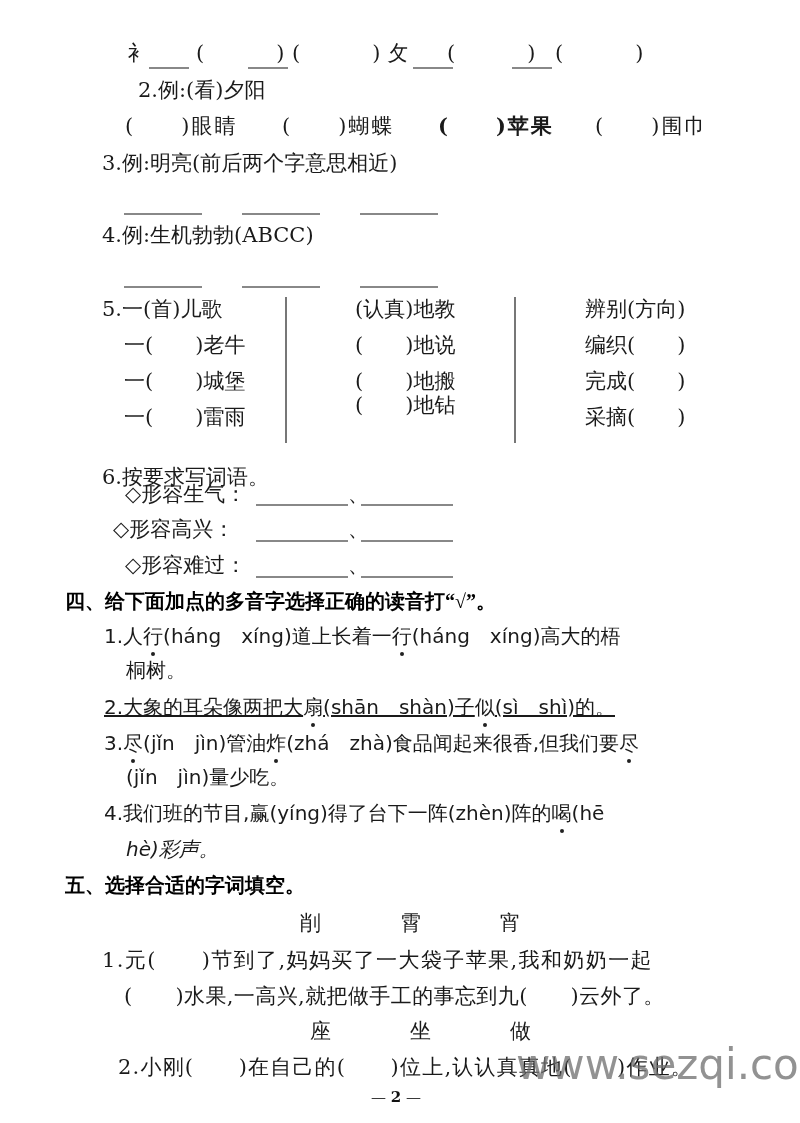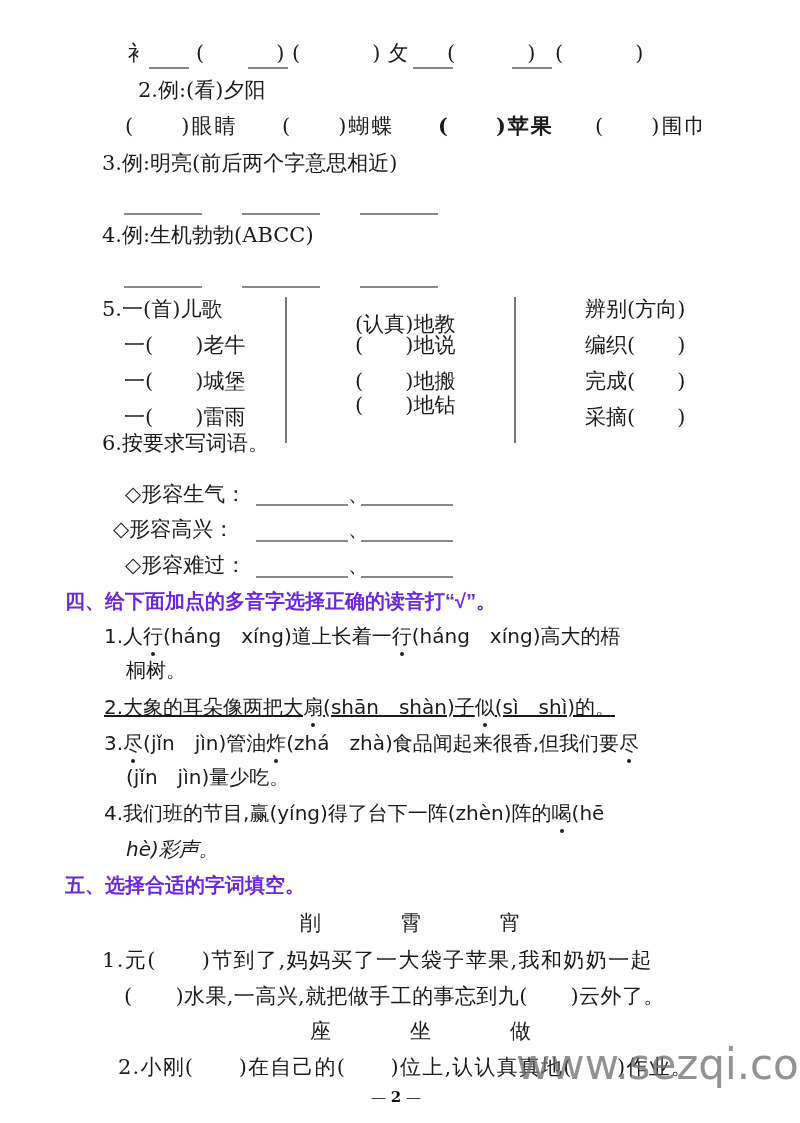--- a/index.html
+++ b/index.html
@@ -3,21 +3,21 @@
   <meta charset="utf-8">
   <style>
     html, body { margin: 0; padding: 0; }
     body {
       width: 800px; height: 1123px; background: #ffffff; position: relative; overflow: hidden;
       font-family: "DejaVu Serif", "Liberation Serif", serif; color: #1a1a1a;
     }
     .abs { position: absolute; white-space: nowrap; }
     .t { font-size: 21px; line-height: 26px; }
     .ts { font-family: "DejaVu Sans", "Liberation Sans", sans-serif; font-size: 20px; line-height: 26px; }
-    .hd { font-family: Liberation Sans, sans-serif; font-weight: bold; font-size: 20px; line-height: 26px; color: #6d28d9; }
+    .hd { font-family: Liberation Serif, serif; font-weight: bold; font-size: 20px; line-height: 26px; color: #000000; }
     .vline { position: absolute; width: 1.5px; background: #777; }
     .dotc { position: relative; display: inline-block; }
     .dotc::after { content: ""; position: absolute; left: 50%; bottom: -7px; width: 4px; height: 4px; margin-left: -2px; border-radius: 50%; background: #222; }
     .py { font-family: "DejaVu Sans", "Liberation Sans", sans-serif; }
     .uline { position: absolute; height: 1.5px; background: #888; }
     .watermark { position: absolute; font-family: "DejaVu Sans", "Liberation Sans", sans-serif; font-size: 42px; color: rgba(110,110,110,0.75); letter-spacing: 0px; }
     .pagenum { position: absolute; font-family: "DejaVu Serif", "Liberation Serif", serif; font-size: 15px; color: #333; }
     .pagenum b { font-weight: bold; color: #111; }
   </style>
 </head>
@@ -52,33 +52,33 @@
 <div class="uline" style="left:242px; top:286px; width:78px;"></div>
 <div class="uline" style="left:360px; top:286px; width:78px;"></div>
 
 <div class="abs t" style="left:102px; top:296px;">5.一(首)儿歌</div>
 <div class="abs t" style="left:124px; top:332px;">一(　　)老牛</div>
 <div class="abs t" style="left:124px; top:368px;">一(　　)城堡</div>
 <div class="abs t" style="left:124px; top:404px;">一(　　)雷雨</div>
 
 <div class="vline" style="left:285px; top:297px; height:146px;"></div>
 
-<div class="abs t" style="left:355px; top:296px;margin-top:15px;">(认真)地教</div>
+<div class="abs t" style="left:355px; top:296px;">(认真)地教</div>
 <div class="abs t" style="left:355px; top:332px;">(　　)地说</div>
 <div class="abs t" style="left:355px; top:368px;">(　　)地搬</div>
 <div class="abs t" style="left:355px; top:392px;">(　　)地钻</div>
 
 <div class="vline" style="left:514px; top:297px; height:146px;"></div>
 
 <div class="abs t" style="left:585px; top:296px;">辨别(方向)</div>
 <div class="abs t" style="left:585px; top:332px;">编织(　　)</div>
 <div class="abs t" style="left:585px; top:368px;">完成(　　)</div>
 <div class="abs t" style="left:585px; top:404px;">采摘(　　)</div>
 
-<div class="abs t" style="left:102px; top:430px;text-align:center;">6.按要求写词语。</div>
+<div class="abs t" style="left:102px; top:464px;text-align:center;">6.按要求写词语。</div>
 <div class="abs t" style="left:125px; top:481px;">◇形容生气：</div>
 <div class="uline" style="left:256px; top:504px; width:92px;"></div>
 <div class="abs t" style="left:348px; top:481px;">、</div>
 <div class="uline" style="left:361px; top:504px; width:92px;"></div>
 
 <div class="abs t" style="left:113px; top:516px;">◇形容高兴：</div>
 <div class="uline" style="left:256px; top:540px; width:92px;"></div>
 <div class="abs t" style="left:348px; top:516px;">、</div>
 <div class="uline" style="left:361px; top:540px; width:92px;"></div>
 

